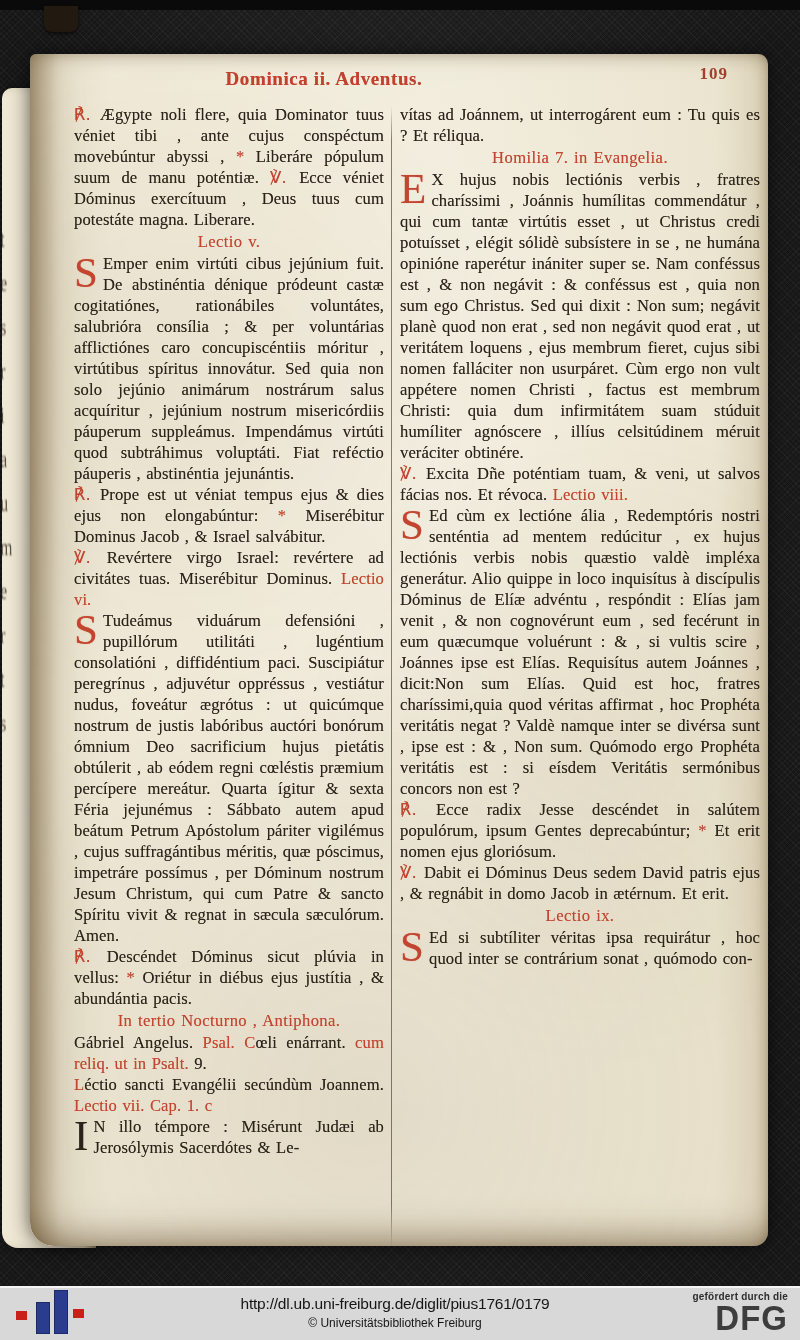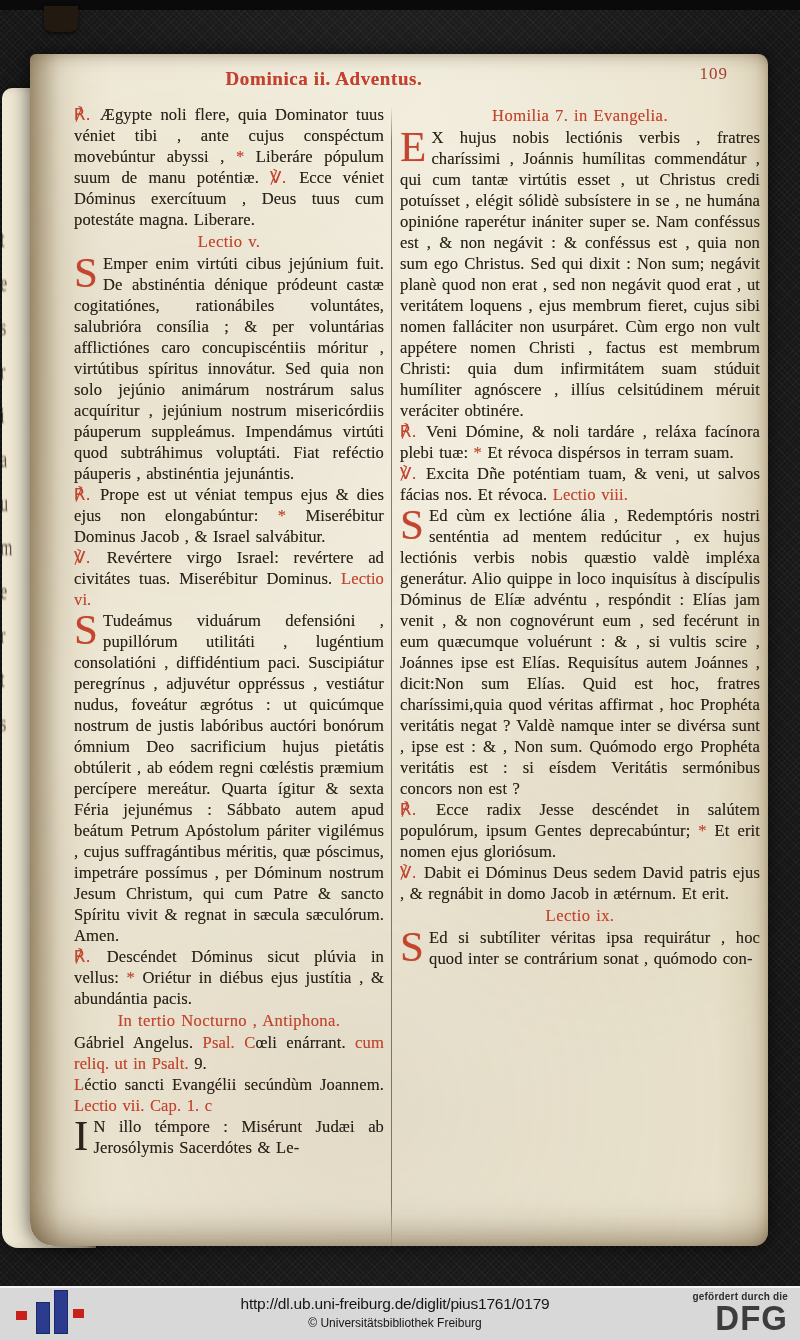--- a/index.html
+++ b/index.html
@@ -38,21 +38,21 @@
     background:
       radial-gradient(circle at 22% 28%, rgba(120,90,40,.06), transparent 32%),
       radial-gradient(circle at 78% 58%, rgba(120,90,40,.07), transparent 36%),
       radial-gradient(circle at 45% 88%, rgba(110,80,40,.1), transparent 42%);}
   .page-inner{position:relative;z-index:2;height:100%;}
 
   .page-header{position:relative;height:32px;padding-top:14px;}
   .running-title{position:absolute;left:60px;right:210px;text-align:center;
     color:#c3402e;font-size:19px;font-weight:bold;letter-spacing:.6px;
     text-shadow:0 0 .6px rgba(195,64,46,.55);}
-  .page-number{position:absolute;right:40px;top:10px;font-size:17px;font-weight:normal;color:#a2402c;letter-spacing:1px;}
+  .page-number{position:absolute;right:40px;top:10px;font-size:17px;font-weight:bold;color:#a2402c;letter-spacing:1px;}
 
   .columns{display:flex;margin:4px 8px 0 44px;height:1146px;overflow:hidden;}
   .col{color:#2b2219;font-size:16.6px;line-height:21px;text-align:justify;
     word-spacing:1.2px;letter-spacing:.1px;text-shadow:0 0 .5px rgba(43,34,25,.45);}
   .col-left{width:310px;flex:0 0 auto;padding-right:7px;}
   .col-divider{flex:0 0 1px;background:linear-gradient(rgba(60,45,35,0),rgba(60,45,35,.6) 3%,rgba(60,45,35,.6) 96%,rgba(60,45,35,0));margin-top:2px;}
   .col-right{flex:1 1 auto;padding-left:8px;}
 
   .block{margin:0;}
   .block.heading{text-align:center;margin:1px 0;}
@@ -123,23 +123,23 @@
             <p class="block para"><span class="seg r rubric-sym">℣. </span><span class="seg b">Revértere virgo Israel: revértere ad civitátes tuas. Miserébitur Dominus.  </span><span class="seg r">Lectio vi.</span></p>
             <p class="block dropcap"><span class="cap r">S</span><span class="seg b">Tudeámus viduárum defensióni , pupillórum utilitáti , lugéntium consolatióni , diffidéntium paci. Suscipiátur peregrínus , adjuvétur oppréssus , vestiátur nudus, foveátur ægrótus : ut quicúmque nostrum de justis labóribus auctóri bonórum ómnium Deo sacrificium hujus pietátis obtúlerit , ab eódem regni cœléstis præmium percípere mereátur. Quarta ígitur &amp; sexta Féria jejunémus : Sábbato autem apud beátum Petrum Apóstolum páriter vigilémus , cujus suffragántibus méritis, quæ póscimus, impetráre possímus , per Dóminum nostrum Jesum Christum, qui cum Patre &amp; sancto Spíritu vivit &amp; regnat in sæcula sæculórum. Amen.</span></p>
             <p class="block para"><span class="seg r rubric-sym">℟. </span><span class="seg b">Descéndet Dóminus sicut plúvia in vellus: </span><span class="seg r">* </span><span class="seg b">Oriétur in diébus ejus justítia , &amp; abundántia pacis.</span></p>
             <p class="block heading"><span class="seg r">In tertio Nocturno , Antiphona.</span></p>
             <p class="block para"><span class="seg b">Gábriel Angelus. </span><span class="seg r">Psal. C</span><span class="seg b">œli enárrant. </span><span class="seg r">cum reliq. ut in Psalt. </span><span class="seg b">9.</span></p>
             <p class="block para"><span class="seg r">L</span><span class="seg b">éctio sancti Evangélii secúndùm Joannem. </span><span class="seg r">Lectio vii. Cap. 1. c</span></p>
             <p class="block dropcap"><span class="cap k">I</span><span class="seg b">N illo témpore : Misérunt Judæi ab Jerosólymis Sacerdótes &amp; Le-</span></p>
           </div>
         <div class="col-divider"></div>
         <div class="col col-right">
+            <p class="block para"><span class="seg b">vítas ad Joánnem, ut interrogárent eum : Tu quis es ?  Et réliqua.</span></p>
             <p class="block heading"><span class="seg r">Homilia 7. in Evangelia.</span></p>
             <p class="block dropcap"><span class="cap r">E</span><span class="seg b">X hujus nobis lectiónis verbis , fratres charíssimi , Joánnis humílitas commendátur , qui cum tantæ virtútis esset , ut Christus credi potuísset , elégit sólidè subsístere in se , ne humána opinióne raperétur inániter super se.  Nam conféssus est , &amp; non negávit : &amp; conféssus est , quia non sum ego Christus. Sed qui dixit : Non sum; negávit planè quod non erat , sed non negávit quod erat , ut veritátem loquens , ejus membrum fieret, cujus sibi nomen falláciter non usurpáret. Cùm ergo non vult appétere nomen Christi , factus est membrum Christi: quia dum infirmitátem suam stúduit humíliter agnóscere , illíus celsitúdinem méruit veráciter obtinére.</span></p>
-            <p class="block para"><span class="seg r rubric-sym">℟. </span><span class="seg b">Veni Dómine, &amp; noli tardáre , reláxa facínora plebi tuæ: </span><span class="seg r">* </span><span class="seg b">Et révoca dispérsos in terram suam.</span></p>
             <p class="block para"><span class="seg r rubric-sym">℣. </span><span class="seg b">Excita Dñe poténtiam tuam, &amp; veni, ut salvos fácias nos. Et révoca.  </span><span class="seg r">Lectio viii.</span></p>
             <p class="block dropcap"><span class="cap r">S</span><span class="seg b">Ed cùm ex lectióne ália , Redemptóris nostri senténtia ad mentem redúcitur , ex hujus lectiónis verbis nobis quæstio valdè impléxa generátur.  Alio quippe in loco inquisítus à discípulis Dóminus de Elíæ advéntu , respóndit : Elías jam venit , &amp; non cognovérunt eum , sed fecérunt in eum quæcumque voluérunt : &amp; , si vultis scire , Joánnes ipse est Elías.  Requisítus autem Joánnes , dicit:Non sum Elías. Quid est hoc, fratres charíssimi,quia quod véritas affirmat , hoc Prophéta veritátis negat ?  Valdè namque inter se divérsa sunt , ipse est : &amp; , Non sum. Quómodo ergo Prophéta veritátis est : si eísdem Veritátis sermónibus concors non est ?</span></p>
             <p class="block para"><span class="seg r rubric-sym">℟. </span><span class="seg b">Ecce radix Jesse descéndet in salútem populórum, ipsum Gentes deprecabúntur; </span><span class="seg r">* </span><span class="seg b">Et erit nomen ejus gloriósum.</span></p>
             <p class="block para"><span class="seg r rubric-sym">℣. </span><span class="seg b">Dabit ei Dóminus Deus sedem David patris ejus , &amp; regnábit in domo Jacob in ætérnum.  Et erit.</span></p>
             <p class="block heading"><span class="seg r">Lectio ix.</span></p>
             <p class="block dropcap"><span class="cap r">S</span><span class="seg b">Ed si subtíliter véritas ipsa requirátur , hoc quod inter se contrárium sonat , quómodo con-</span></p>
           </div>
       </div>
     </div>
   </div>

